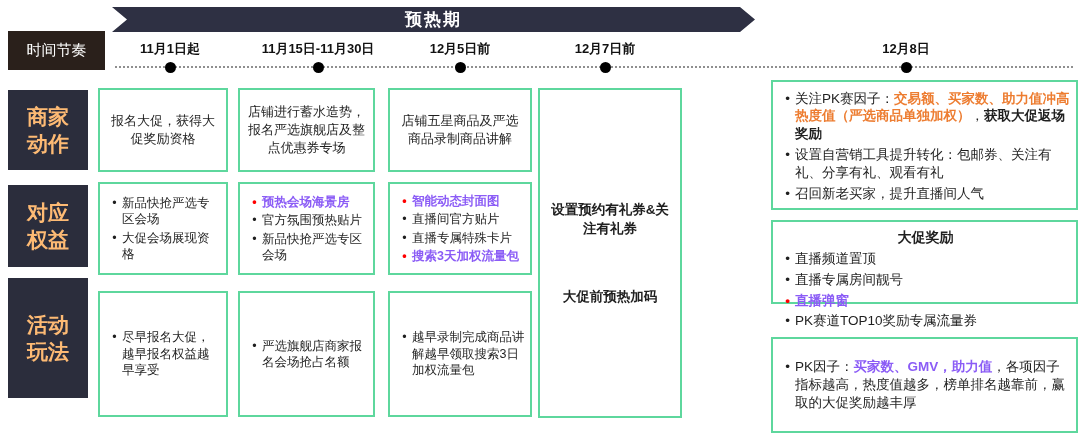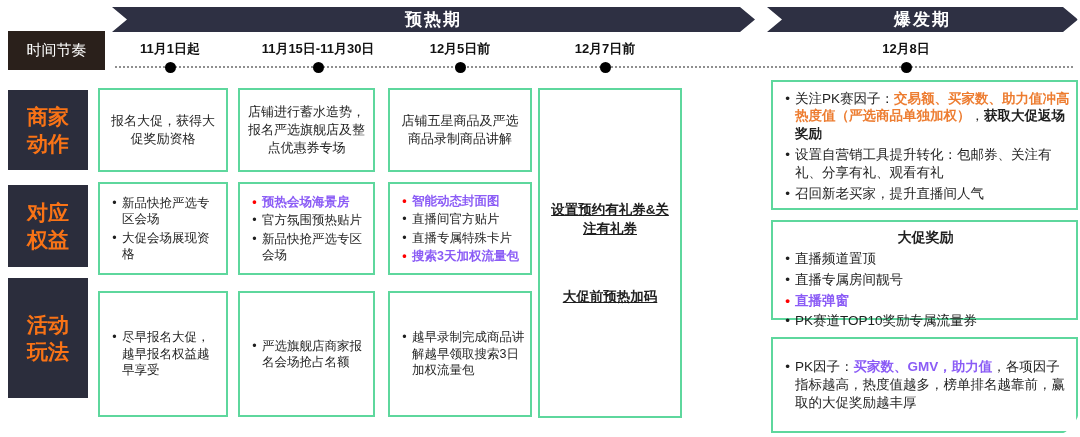--- a/index.html
+++ b/index.html
@@ -1,18 +1,18 @@
 <!DOCTYPE html>
 <html><head>
 <meta charset="utf-8">
 <style>
   * { margin:0; padding:0; box-sizing:border-box; }
   html,body { background:#fff; }
   body { font-family:"Liberation Sans","DejaVu Sans",sans-serif; }
-  .stage { position:relative; width:1080px; height:437px; background:#fff; overflow:hidden;border-radius:32px; }
+  .stage { position:relative; width:1080px; height:437px; background:#fff; overflow:hidden; }
 
   
   .banner {
     position:absolute; top:7px; height:25px; background:#2e3043;
     display:flex; align-items:center; justify-content:center;
     color:#fff; font-weight:bold; font-size:17px; letter-spacing:2px;
     clip-path: polygon(0 0, calc(100% - 15px) 0, 100% 50%, calc(100% - 15px) 100%, 0 100%, 15px 50%);
   }
   .banner-warmup { left:112px; width:643px; }
   .banner-burst  { left:767px; width:311px; }
@@ -22,21 +22,21 @@
     border-top:2px dotted #8f8f8f; }
   .timeline-dot { position:absolute; top:62px; width:11px; height:11px; border-radius:50%;
     background:#000; }
   .date-label { position:absolute; top:40px; transform:translateX(-50%); white-space:nowrap;
     font-size:13px; font-weight:bold; color:#111; }
 
   
   .time-label { position:absolute; left:8px; top:31px; width:97px; height:39px;
     background:#2a201b; color:#fff; font-weight:normal; font-size:15px;
     display:flex; align-items:center; justify-content:center; white-space:nowrap; }
-  .row-label { position:absolute; left:8px; width:80px; background:#2b2d3c; color:#f97316;
+  .row-label { position:absolute; left:8px; width:80px; background:#2b2d3c; color:#fdba74;
     display:flex; align-items:center; justify-content:center; }
   .row-label span { display:block; width:46px; word-break:break-all; text-align:center;
     font-weight:bold; font-size:21px; line-height:1.3; }
   .row-label-1 { top:90px;  height:80px; }
   .row-label-2 { top:185px; height:82px; }
   .row-label-3 { top:278px; height:120px; }
 
   
   .gbox { position:absolute; background:#fff; border:2px solid #5ed79d; color:#1f1f1f; }
   .center-box { display:flex; align-items:center; justify-content:center; text-align:center;
@@ -57,39 +57,36 @@
   .c1 { left:98px;  width:130px; }
   .c2 { left:238px; width:137px; }
   .c3 { left:388px; width:144px; }
   .r1 { top:88px;  height:84px; }
   .r2 { top:182px; height:93px; }
   .r3 { top:291px; height:126px; }
 
   .span-box { left:538px; width:144px; top:88px; height:330px;
     display:flex; flex-direction:column; align-items:center; justify-content:center;
     gap:48px; text-align:center; font-weight:bold; font-size:13.5px; line-height:1.45;
-    padding:0 8px;text-decoration:underline; }
+    padding:0 8px; }
 
   .burst-col { left:771px; width:307px; font-size:13.5px; }
   .burst-1 { top:80px;  height:130px; }
-  .burst-2 { top:220px; height:100px; }
+  .burst-2 { top:220px; height:84px; }
   .burst-3 { top:337px; height:96px;  }
   .burst-col .bullet-row { margin:1.5px 0; }
 </style>
 </head>
 <body>
 
 <div class="stage">
 
   <div class="banner banner-warmup">
     <span>预热期</span>
   </div>
-  <div class="banner banner-burst">
-    <span>爆发期</span>
-  </div>
 
   <div class="time-label">时间节奏</div>
   <div class="timeline-line"></div>
 
   <span class="date-label" style="left:170px">11月1日起</span>
   <span class="date-label" style="left:318px">11月15日-11月30日</span>
   <span class="date-label" style="left:460px">12月5日前</span>
   <span class="date-label" style="left:605px">12月7日前</span>
   <span class="date-label" style="left:906px">12月8日</span>
 

